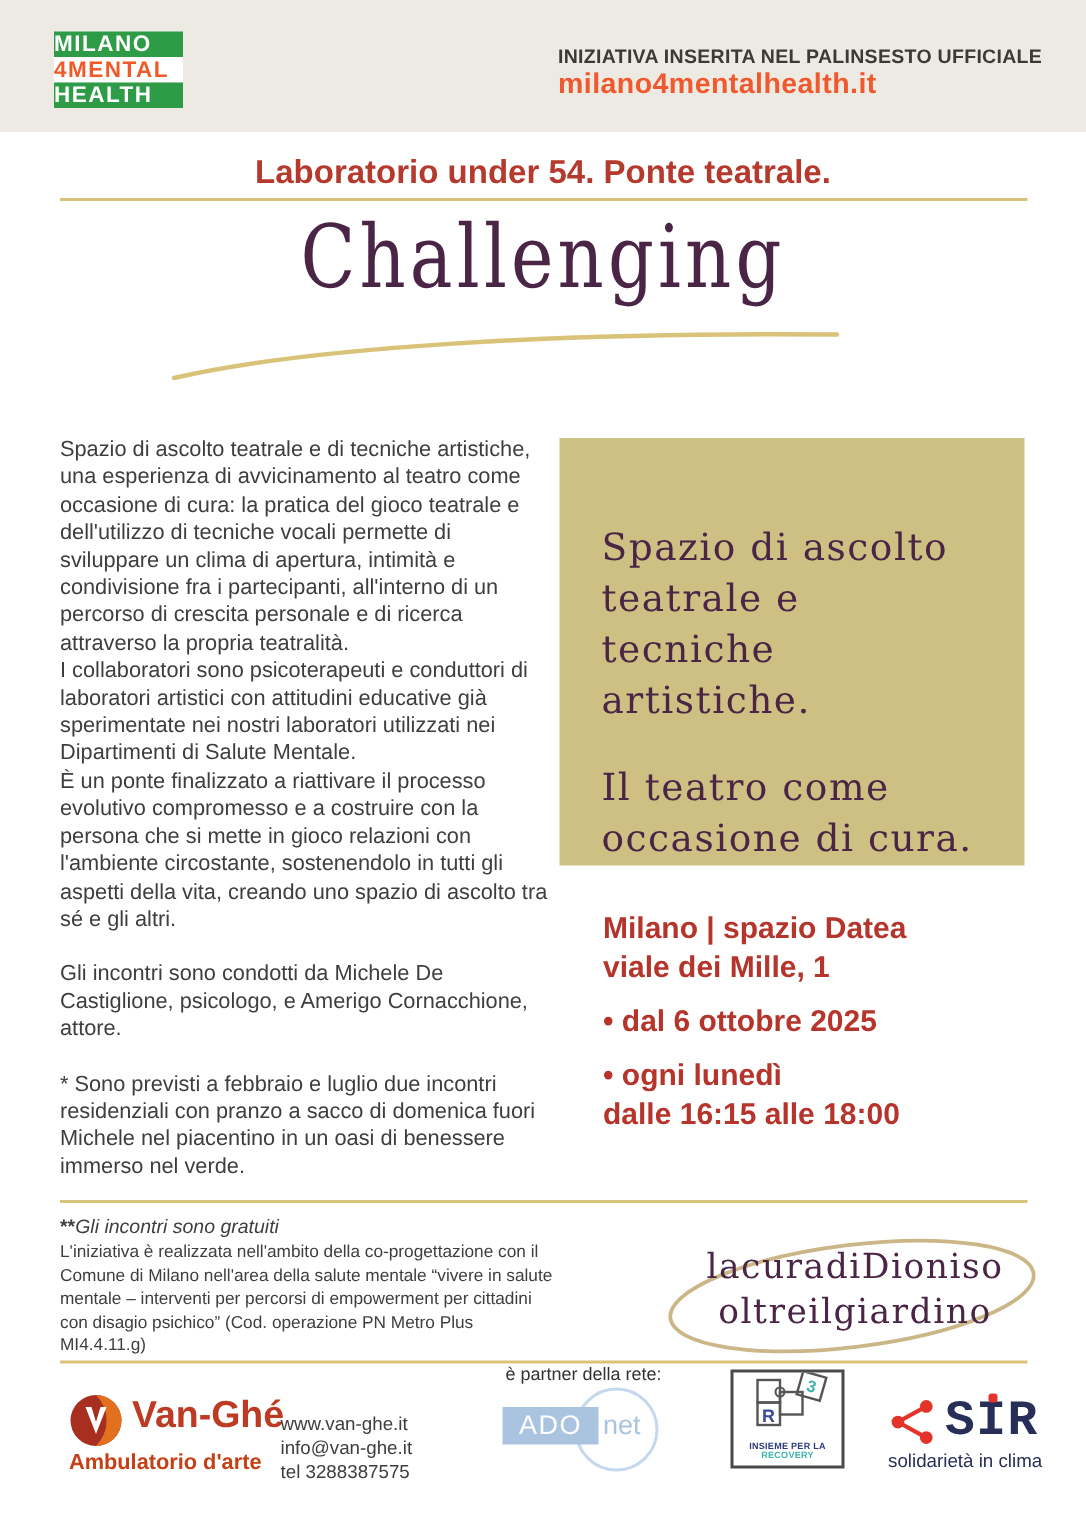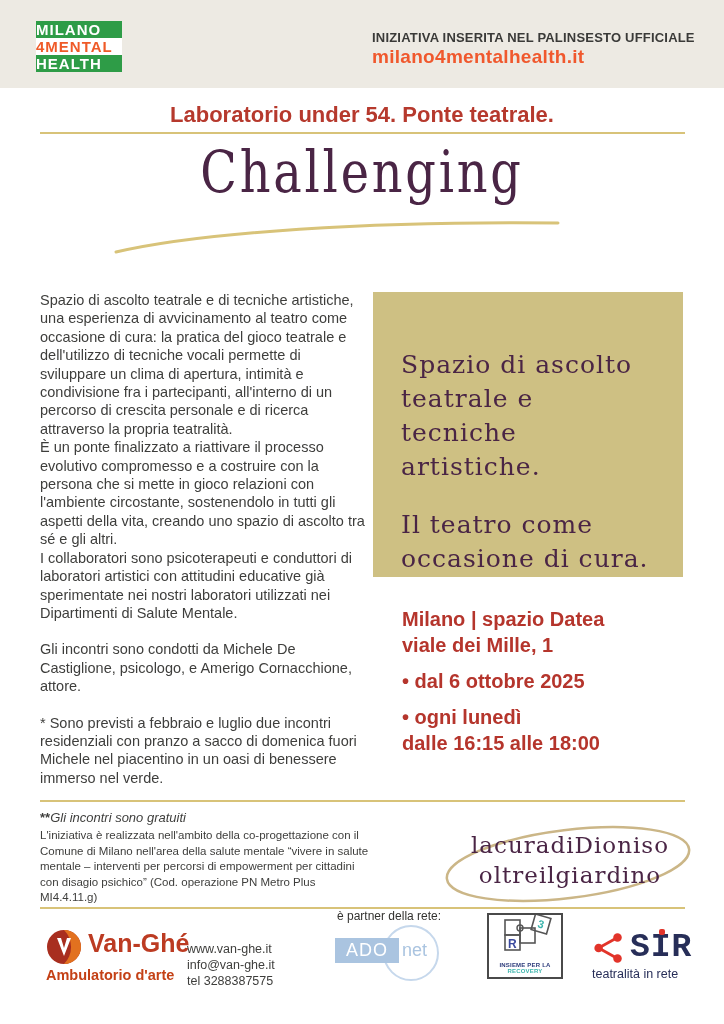--- a/index.html
+++ b/index.html
@@ -105,22 +105,22 @@
 
   <div class="subtitle">Laboratorio under 54. Ponte teatrale.</div>
   <div class="rule rule-top"></div>
   <h1 class="title">Challenging</h1>
   <svg class="title-underline" width="450" height="44" viewBox="0 0 450 44">
     <path d="M4,40 C90,20 260,9 446,11" fill="none" stroke="#d8c379" stroke-width="3" stroke-linecap="round"></path>
   </svg>
 
   <div class="left-col">
     <p>Spazio di ascolto teatrale e di tecniche artistiche, una esperienza di avvicinamento al teatro come occasione di cura: la pratica del gioco teatrale e dell'utilizzo di tecniche vocali permette di sviluppare un clima di apertura, intimità e condivisione fra i partecipanti, all'interno di un percorso di crescita personale e di ricerca attraverso la propria teatralità.</p>
+    <p>I collaboratori sono psicoterapeuti e conduttori di laboratori artistici con attitudini educative già sperimentate nei nostri laboratori utilizzati nei Dipartimenti di Salute Mentale.</p>
     <p>È un ponte finalizzato a riattivare il processo evolutivo compromesso e a costruire con la persona che si mette in gioco relazioni con l'ambiente circostante, sostenendolo in tutti gli aspetti della vita, creando uno spazio di ascolto tra sé e gli altri.</p>
-    <p>I collaboratori sono psicoterapeuti e conduttori di laboratori artistici con attitudini educative già sperimentate nei nostri laboratori utilizzati nei Dipartimenti di Salute Mentale.</p>
     <p class="spaced">Gli incontri sono condotti da Michele De Castiglione, psicologo, e Amerigo Cornacchione, attore.</p>
     <p class="spaced">* Sono previsti a febbraio e luglio due incontri residenziali con pranzo a sacco di domenica fuori Michele nel piacentino in un oasi di benessere immerso nel verde.</p>
     <p class="spaced free-note"><span class="stars">**</span><span class="italic">Gli incontri sono gratuiti</span></p>
   </div>
 
   <div class="highlight-box">
     <p>Spazio di ascolto teatrale e tecniche artistiche.</p>
     <p>Il teatro come occasione di cura.</p>
   </div>
 
@@ -186,16 +186,16 @@
     <div class="sir-top">
       <svg width="34" height="34" viewBox="0 0 36 36">
         <line x1="7" y1="18" x2="27" y2="7" stroke="#e2342a" stroke-width="3"></line>
         <line x1="7" y1="18" x2="27" y2="29" stroke="#e2342a" stroke-width="3"></line>
         <circle cx="7" cy="18" r="4.5" fill="#e2342a"></circle>
         <circle cx="27" cy="7" r="4.5" fill="#e2342a"></circle>
         <circle cx="27" cy="29" r="4.5" fill="#e2342a"></circle>
       </svg>
       <span class="sir-name"><span>SIR</span><span class="sir-idot"></span></span>
     </div>
-    <div class="sir-tagline">teatralità in rete</div>
+    <div class="sir-tagline">solidarietà in clima</div>
   </div>
 
 </div>
 
 </body></html>

